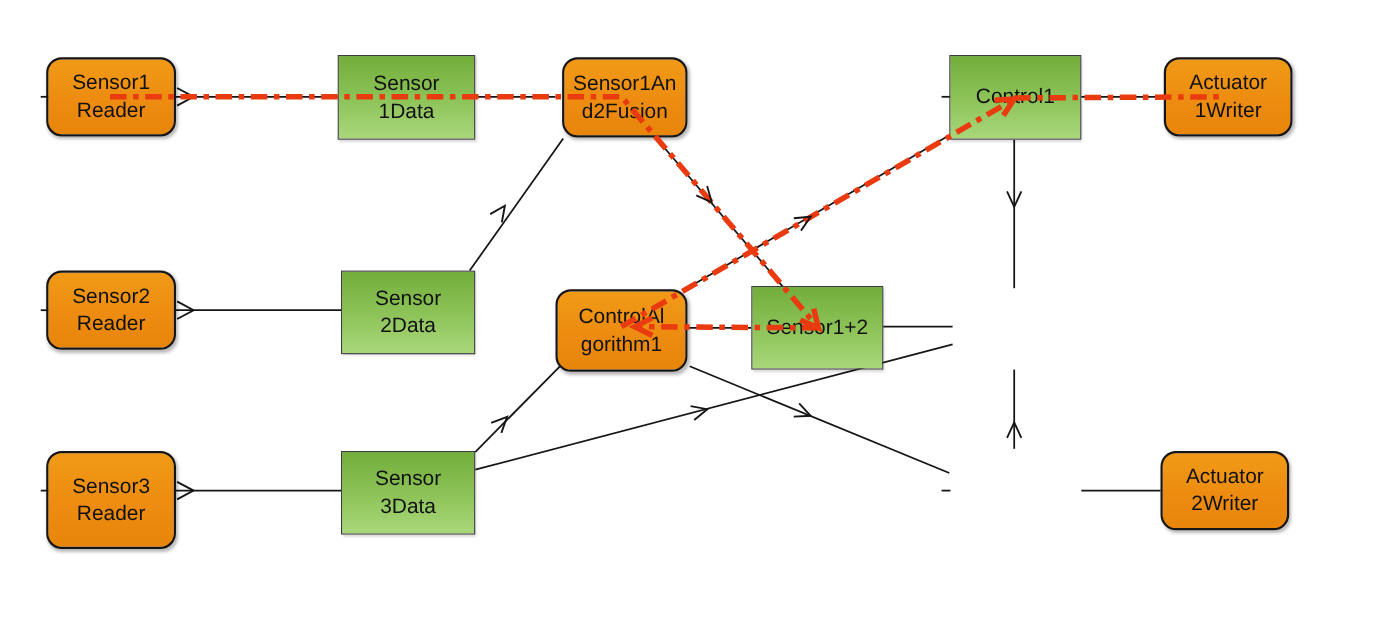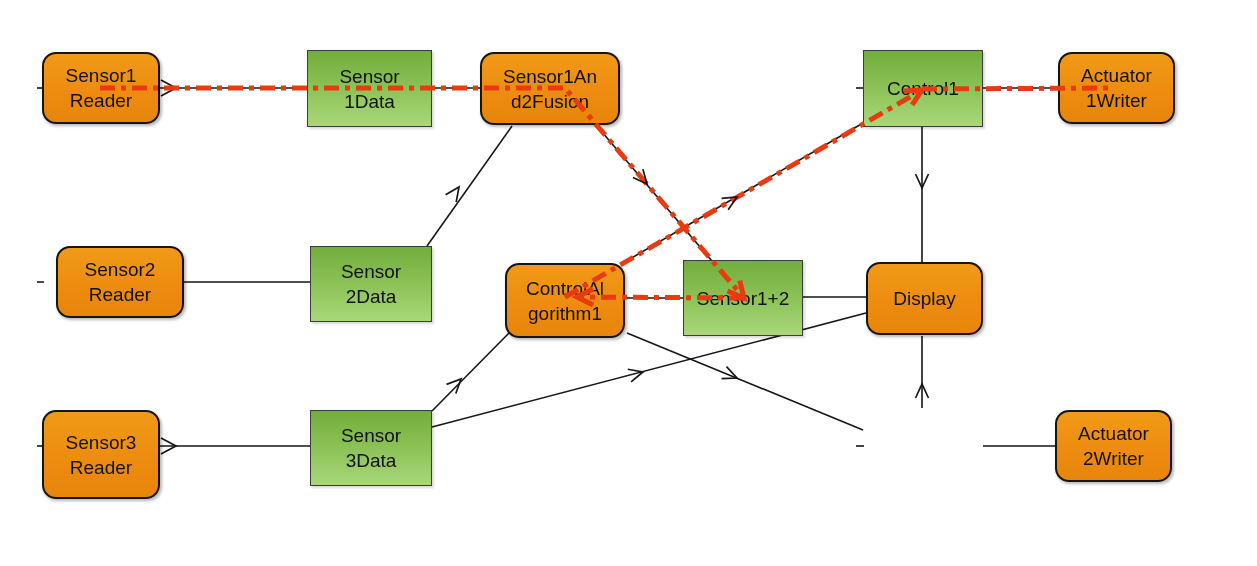--- a/index.html
+++ b/index.html
@@ -9,26 +9,26 @@
   #overlay{pointer-events:none;}
   .node{position:absolute;display:flex;flex-direction:column;justify-content:center;align-items:center;
         box-sizing:border-box;font-size:19px;line-height:25px;color:#111;text-align:center;z-index:5;}
   .node .ln{display:block;white-space:nowrap;}
   .proc{background:linear-gradient(180deg,#F19A17 0%,#ED8C10 55%,#E8850B 100%);
         border:2px solid #151515;border-radius:14px;box-shadow:1.5px 2px 3px rgba(0,0,0,.28);align-items:center;}
   .data{background:linear-gradient(180deg,#72AE3B 0%,#8CC257 50%,#A9D77A 100%);
         border:1.5px solid #3C3C3C;box-shadow:1.5px 2px 2px rgba(0,0,0,.15);}
   
   #n-s1r{left:42px;top:52px;width:118px;height:72px}
-  #n-s2r{left:56px;top:246px;width:128px;height:72px}
+  #n-s2r{left:42px;top:246px;width:118px;height:72px}
   #n-s3r{left:42px;top:410px;width:118px;height:89px}
   #n-s1d{left:307px;top:50px;width:125px;height:77px}
   #n-s2d{left:310px;top:246px;width:122px;height:76px}
   #n-s3d{left:310px;top:410px;width:122px;height:76px}
-  #n-fus{left:480px;top:52px;width:140px;height:73px}
+  #n-fus{left:511px;top:52px;width:114px;height:73px}
   #n-ca1{left:505px;top:263px;width:120px;height:75px}
   #n-s12{left:683px;top:260px;width:120px;height:76px}
   #n-c1 {left:863px;top:50px;width:120px;height:77px}
   #n-dsp{left:866px;top:262px;width:117px;height:73px}
   #n-c2 {left:863px;top:408px;width:120px;height:76px}
   #n-a1w{left:1058px;top:52px;width:117px;height:72px}
   #n-a2w{left:1055px;top:410px;width:117px;height:72px}
   .edge{stroke:#161616;stroke-width:1.6;fill:none;}
   .ah{stroke:#161616;stroke-width:1.7;fill:none;stroke-linejoin:miter;}
   .port{stroke:#161616;stroke-width:1.7;fill:none;}
@@ -101,23 +101,20 @@
   <div class="node proc" id="n-ca1">
     <span class="ln">ControlAl</span>
     <span class="ln">gorithm1</span>
   </div>
   <div class="node data" id="n-s12">
     <span class="ln">Sensor1+2</span>
   </div>
   <div class="node data" id="n-c1">
     <span class="ln">Control1</span>
   </div>
-  <div class="node proc" id="n-dsp">
-    <span class="ln">Display</span>
-  </div>
   <div class="node proc" id="n-a1w">
     <span class="ln">Actuator</span>
     <span class="ln">1Writer</span>
   </div>
   <div class="node proc" id="n-a2w">
     <span class="ln">Actuator</span>
     <span class="ln">2Writer</span>
   </div>
 
   <svg class="layer" id="overlay" style="z-index:10">

